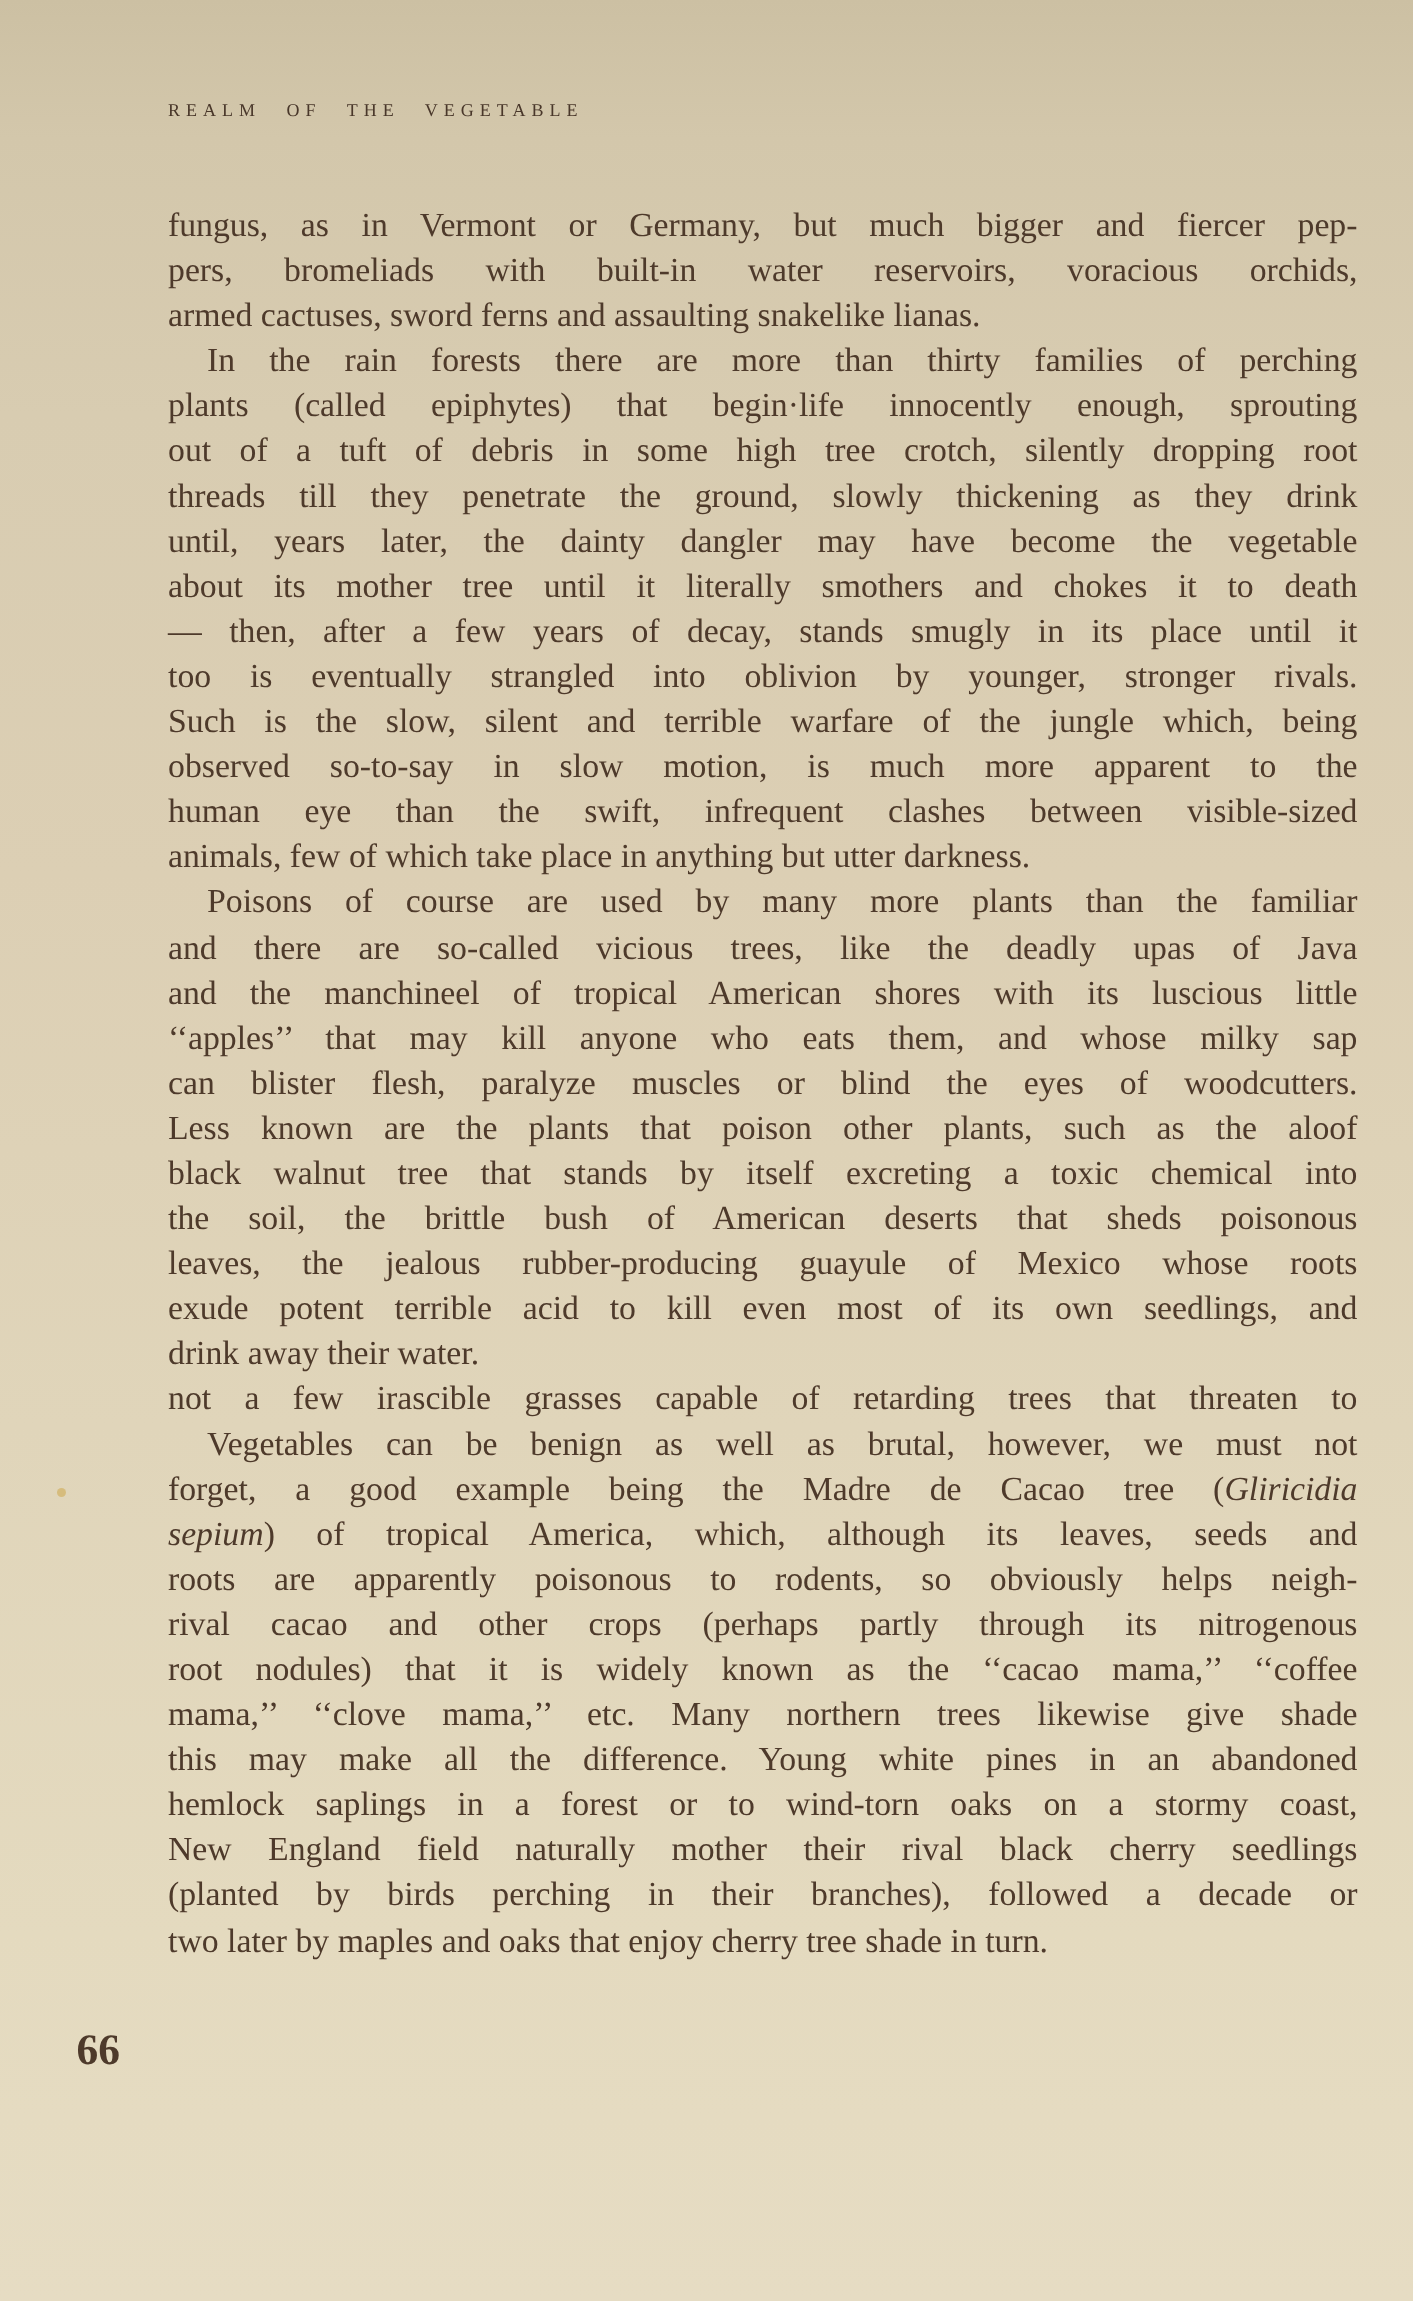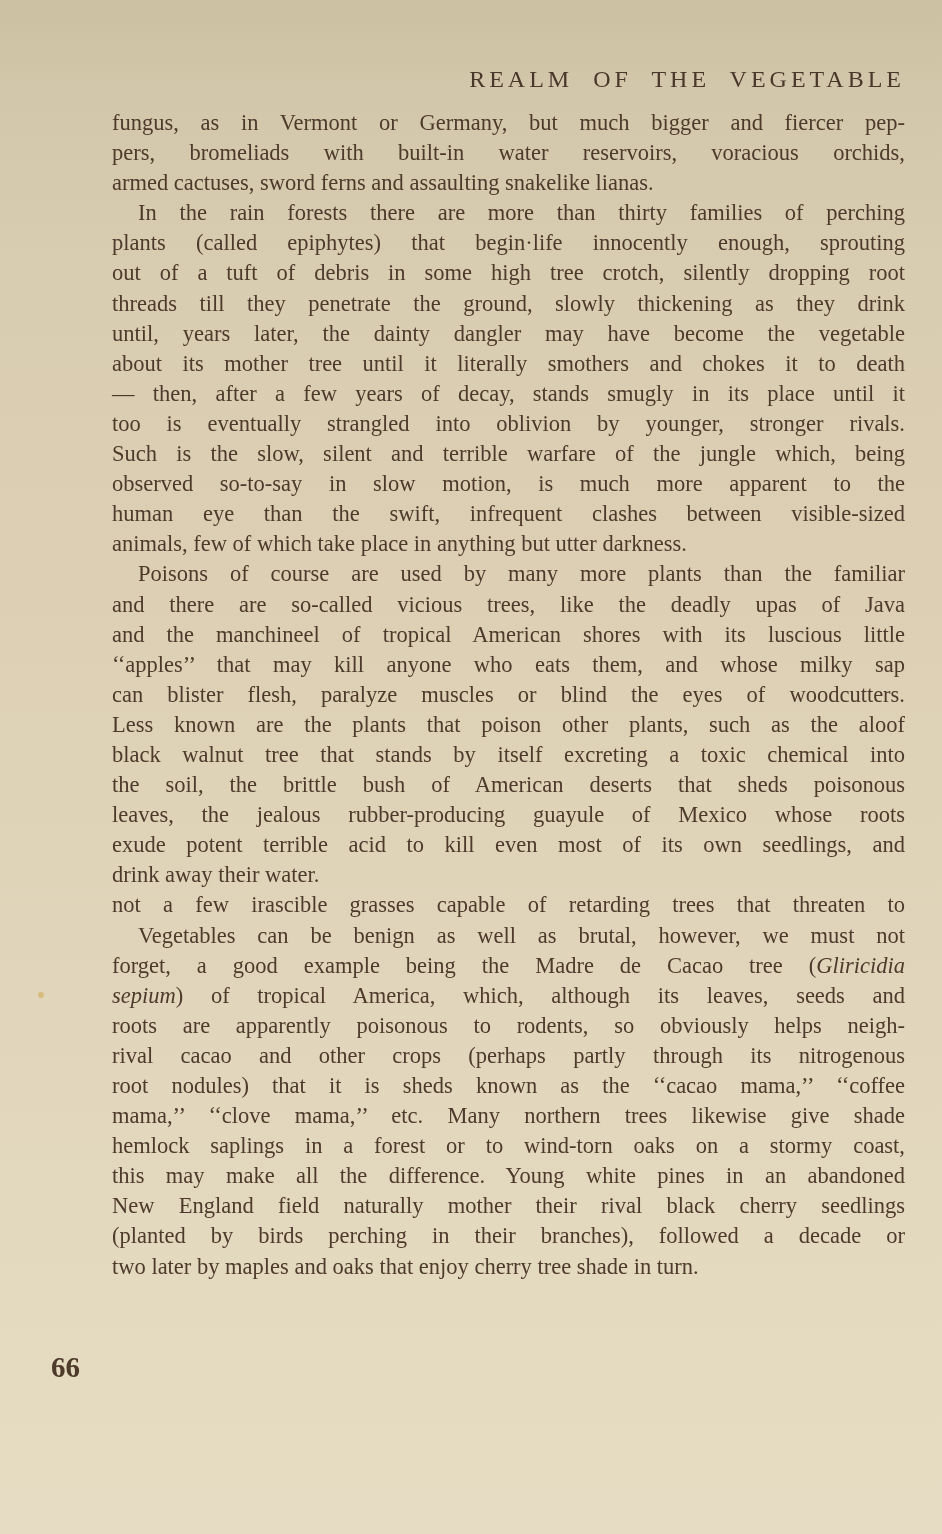--- a/index.html
+++ b/index.html
@@ -22,30 +22,30 @@
       #e4dabf 84%,
       #e6dcc3 100%);
     font-family: "Liberation Serif", "DejaVu Serif", serif;
     color: #4e3a2b;
   }
   .running-head {
     position: absolute;
     top: 66px;
     left: 112px;
     width: 793px;
-    text-align: right;
-    font-size: 24px;
+    text-align: left;
+    font-size: 12px;
     letter-spacing: 4px;
     word-spacing: 10px;
     color: #49372a;
     white-space: nowrap;
   }
   .text-block {
     position: absolute;
-    top: 108px;
+    top: 135px;
     left: 112px;
     width: 793px;
     font-size: 22.5px;
     line-height: 30.1px;
     color: #4e3a2b;
   }
   .line {
     text-align: justify;
     text-align-last: justify;
     white-space: normal;
@@ -109,24 +109,24 @@
       <div class="line"><span>the soil, the brittle bush of American deserts that sheds poisonous</span></div>
       <div class="line"><span>leaves, the jealous rubber-producing guayule of Mexico whose roots</span></div>
       <div class="line"><span>exude potent terrible acid to kill even most of its own seedlings, and</span></div>
       <div class="line para-end"><span>drink away their water.</span></div>
       <div class="line"><span>not a few irascible grasses capable of retarding trees that threaten to</span></div>
       <div class="line indent"><span>Vegetables can be benign as well as brutal, however, we must not</span></div>
       <div class="line"><span>forget, a good example being the Madre de Cacao tree (</span><i>Gliricidia</i></div>
       <div class="line"><i>sepium</i><span>) of tropical America, which, although its leaves, seeds and</span></div>
       <div class="line"><span>roots are apparently poisonous to rodents, so obviously helps neigh-</span></div>
       <div class="line"><span>rival cacao and other crops (perhaps partly through its nitrogenous</span></div>
-      <div class="line"><span>root nodules) that it is sheds known as the ‘‘cacao mama,’’ ‘‘coffee</span></div>
+      <div class="line"><span>root nodules) that it is widely known as the ‘‘cacao mama,’’ ‘‘coffee</span></div>
       <div class="line"><span>mama,’’ ‘‘clove mama,’’ etc.  Many northern trees likewise give shade</span></div>
+      <div class="line"><span>this may make all the difference.  Young white pines in an abandoned</span></div>
       <div class="line"><span>hemlock saplings in a forest or to wind-torn oaks on a stormy coast,</span></div>
-      <div class="line"><span>this may make all the difference.  Young white pines in an abandoned</span></div>
       <div class="line"><span>New England field naturally mother their rival black cherry seedlings</span></div>
       <div class="line"><span>(planted by birds perching in their branches), followed a decade or</span></div>
       <div class="line para-end"><span>two later by maples and oaks that enjoy cherry tree shade in turn.</span></div>
     </div>
 
   <div class="page-number">66</div>
 
   <div class="speck"></div>
 </div>
 

